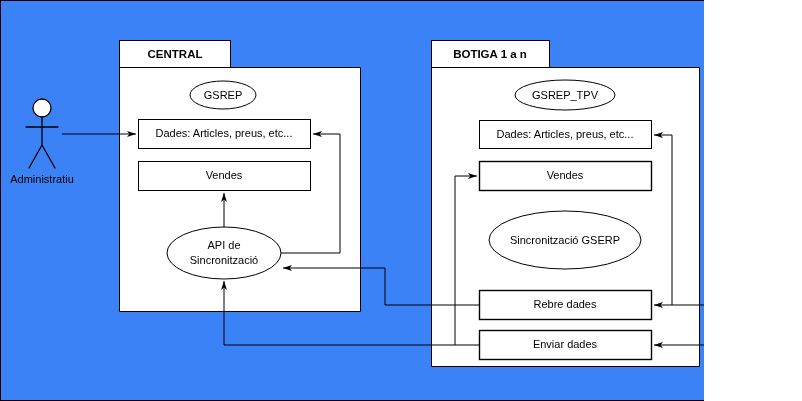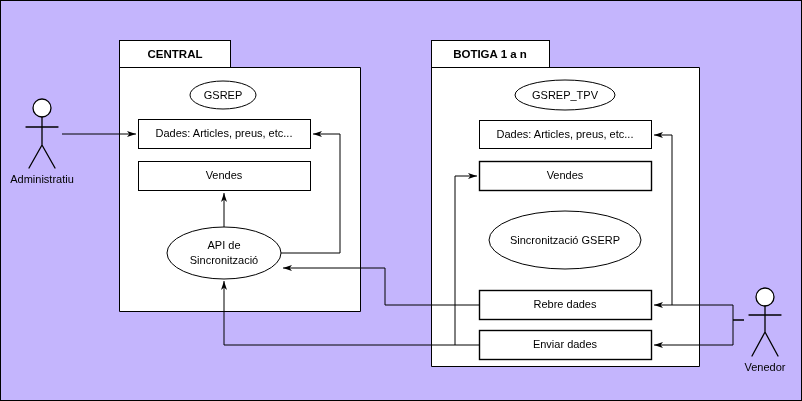--- a/index.html
+++ b/index.html
@@ -5,23 +5,23 @@
   html, body {
     margin: 0;
     padding: 0;
     background: #ffffff;
   }
   body {
     font-family: "Liberation Sans", sans-serif;
   }
   #diagram-root {
     position: relative;
-    width: 802px;
+    width: 704px;
     height: 401px;
-    background: #c4b5fd;
+    background: #3b82f6;
     overflow: hidden;
   }
   svg.diagram {
     display: block;
     width: 802px;
     height: 401px;
   }
   .shape-stroke {
     fill: #ffffff;
     stroke: #000000;

